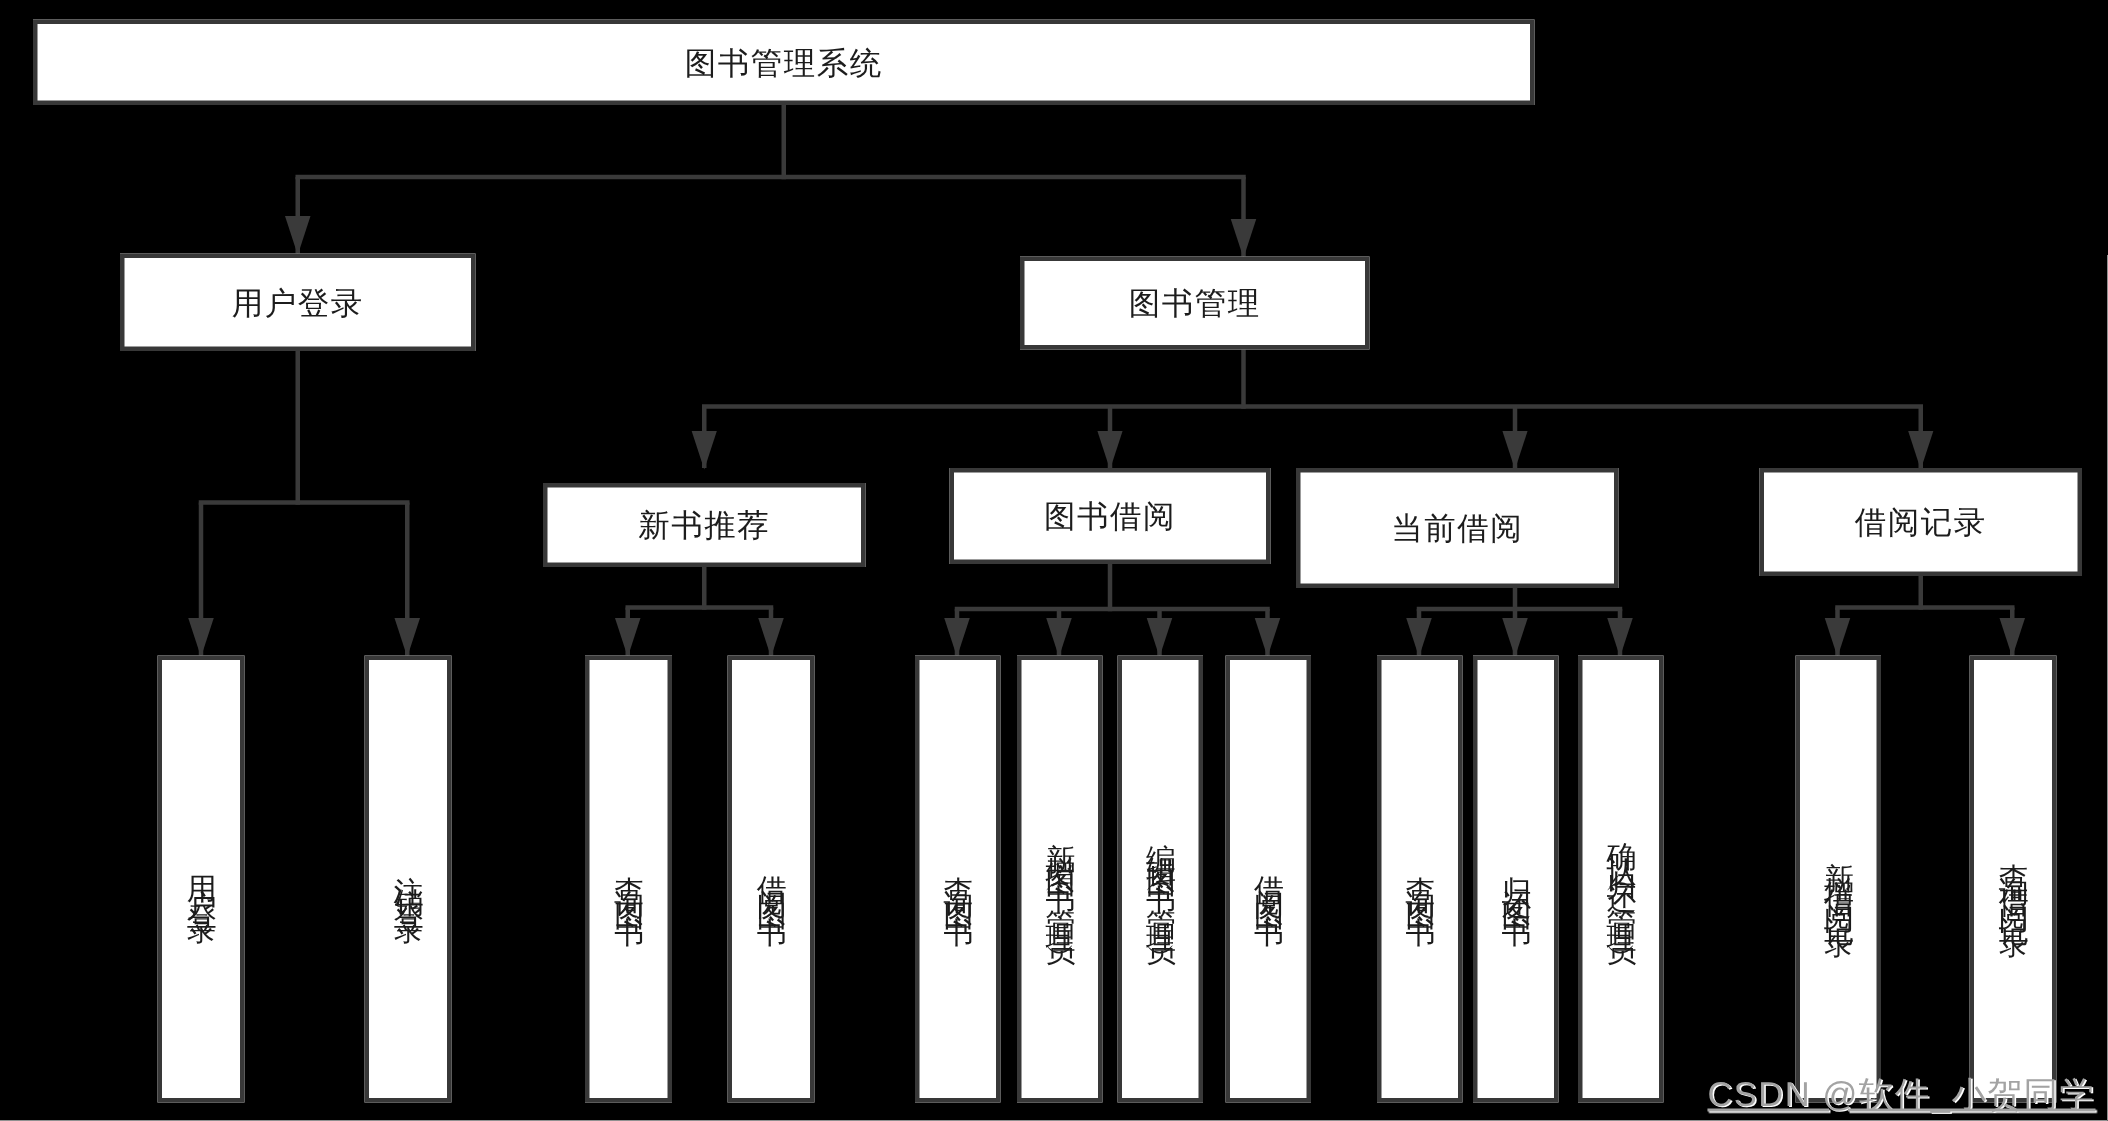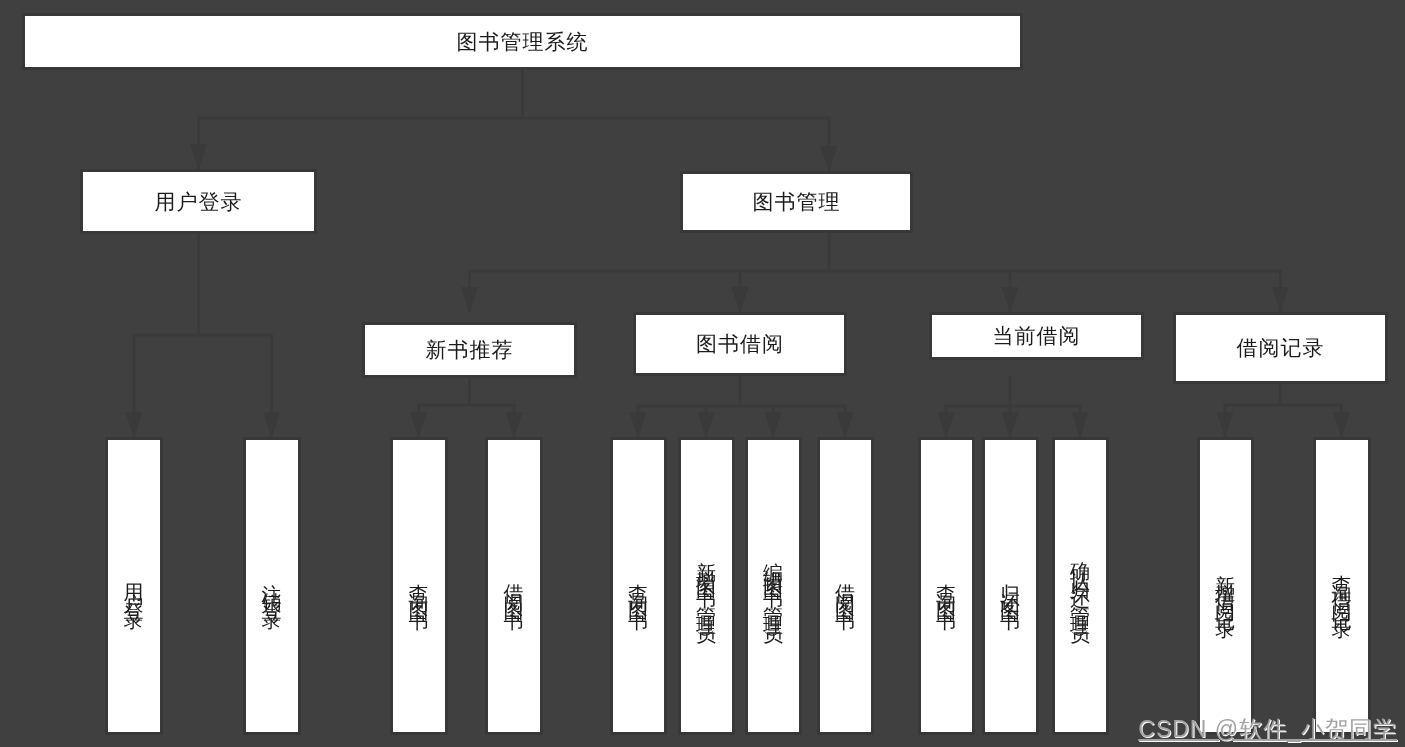--- a/index.html
+++ b/index.html
@@ -1,20 +1,20 @@
 <!DOCTYPE html>
 <html><head>
 <meta charset="utf-8">
 <style>
   html, body { margin: 0; padding: 0; background: #ffffff; }
   .canvas {
     position: relative;
     width: 1405px;
     height: 747px;
-    background: #404040;
+    background: #000000;
     font-family: "Liberation Sans", "DejaVu Sans", sans-serif;
     overflow: hidden;
   }
   .connectors {
     position: absolute;
     left: 0; top: 0;
     width: 1405px; height: 747px;
   }
   .node {
     position: absolute;
@@ -105,21 +105,21 @@
     </g>
   </svg>
 
   <div class="node hbox" style="left:22px; top:13px; width:1001px; height:57px;">图书管理系统</div>
 
   <div class="node hbox" style="left:80px; top:169px; width:237px; height:65px;">用户登录</div>
   <div class="node hbox" style="left:680px; top:171px; width:233px; height:62px;">图书管理</div>
 
   <div class="node hbox" style="left:362px; top:322px; width:215px; height:56px;">新书推荐</div>
   <div class="node hbox" style="left:633px; top:312px; width:214px; height:64px;">图书借阅</div>
-  <div class="node hbox" style="left:929px; top:312px; width:215px; height:48px;">当前借阅</div>
+  <div class="node hbox" style="left:864px; top:312px; width:215px; height:80px;">当前借阅</div>
   <div class="node hbox" style="left:1173px; top:312px; width:215px; height:72px;">借阅记录</div>
 
   <div class="node vbox" style="left:105px; top:437px; width:58px; height:298px;">用户登录</div>
   <div class="node vbox" style="left:243px; top:437px; width:58px; height:298px;">注销登录</div>
 
   <div class="node vbox" style="left:390px; top:437px; width:58px; height:298px;">查询图书</div>
   <div class="node vbox" style="left:485px; top:437px; width:58px; height:298px;">借阅图书</div>
 
   <div class="node vbox" style="left:610px; top:437px; width:57px; height:298px;">查询图书</div>
   <div class="node vbox" style="left:678px; top:437px; width:57px; height:298px;">新增图书（管理员）</div>

